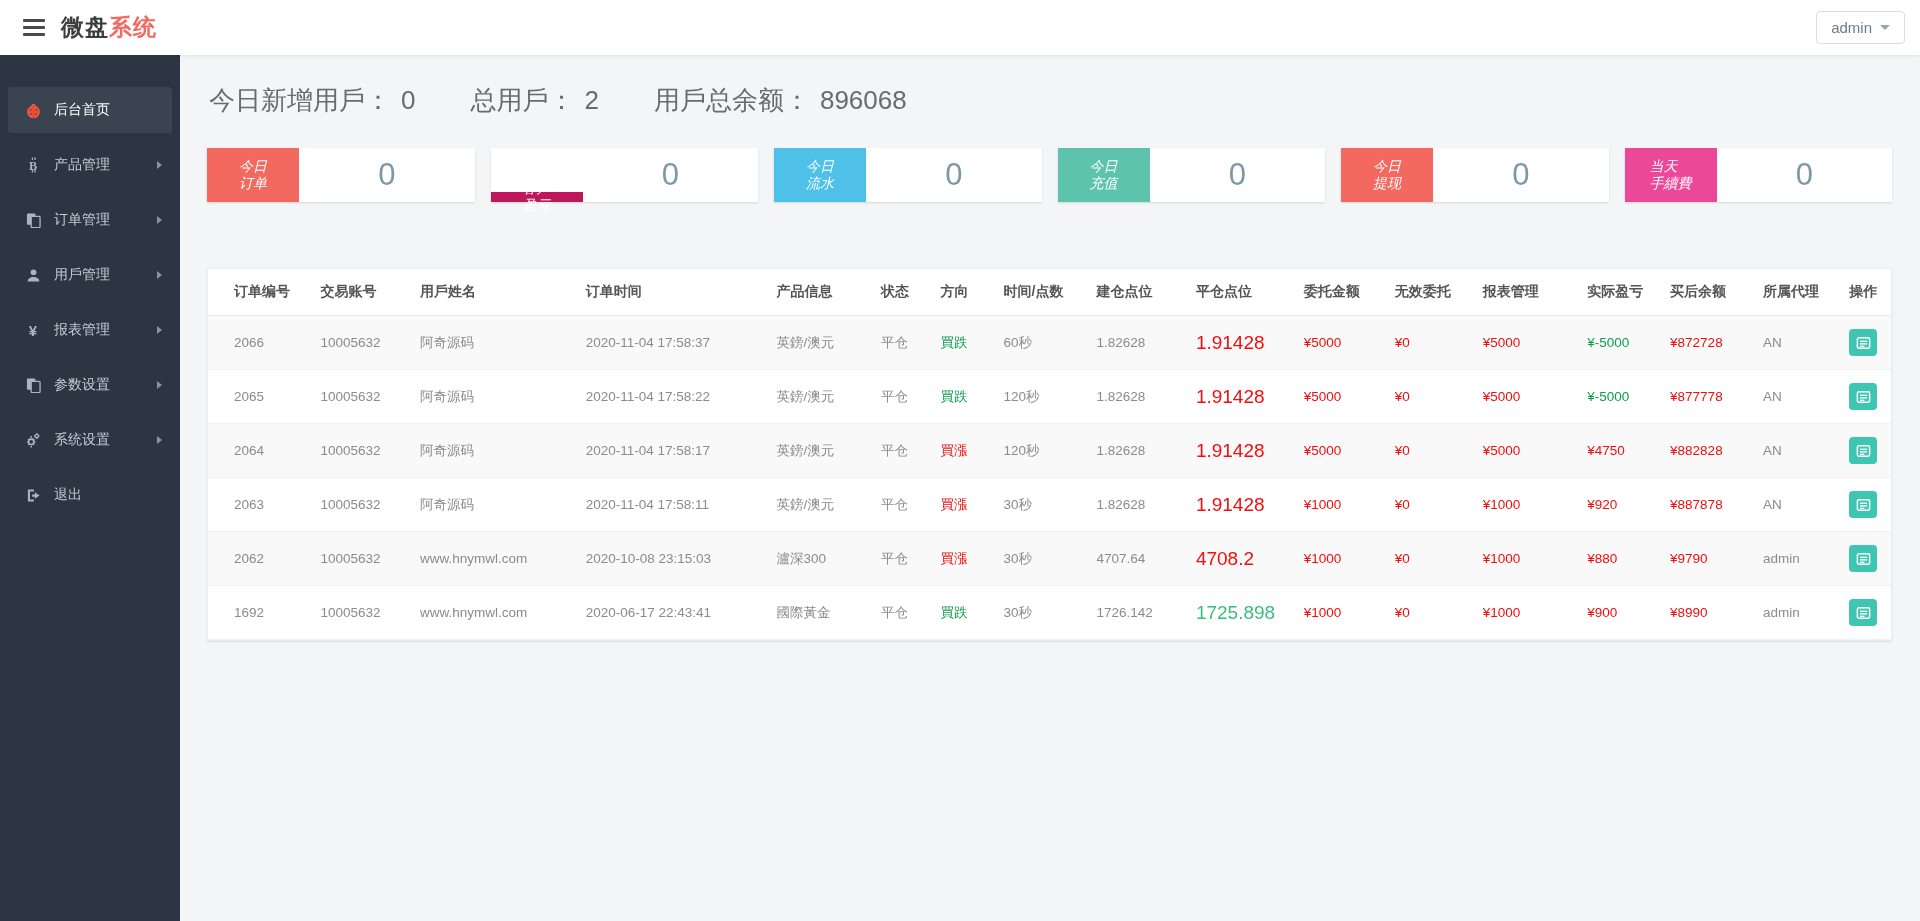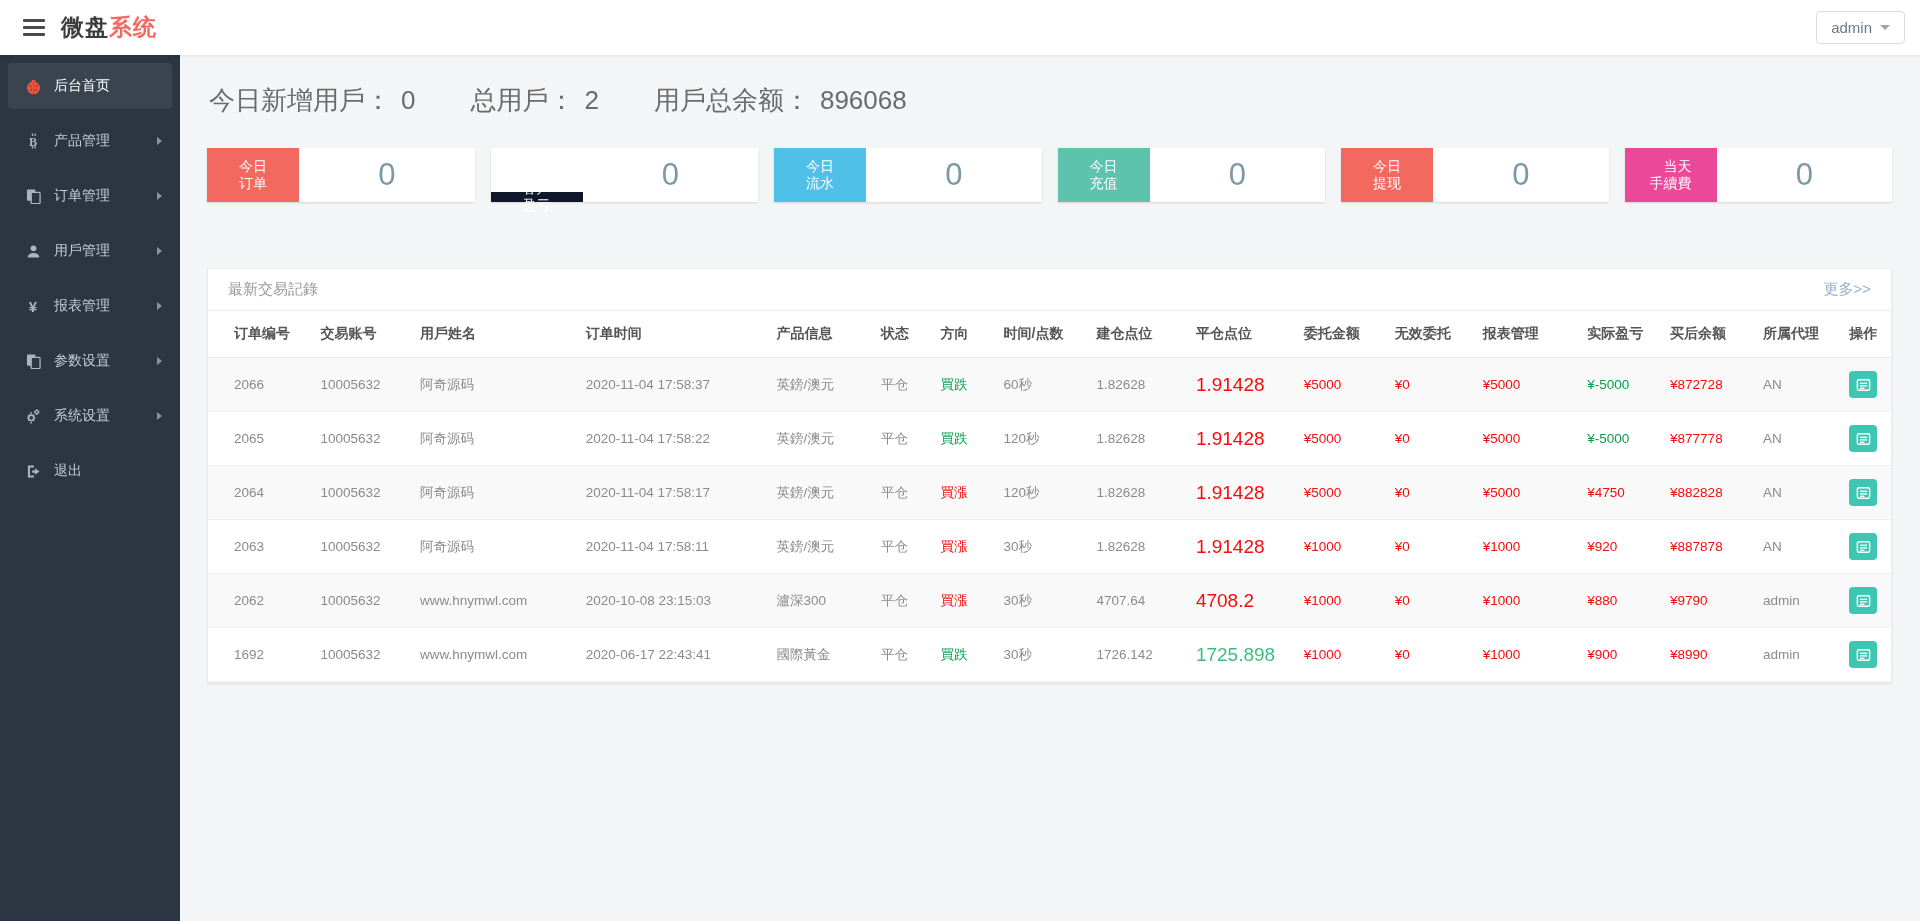--- a/index.html
+++ b/index.html
@@ -20,40 +20,40 @@
   .logo .la { color:var(--accent); }
   .topbar-right { margin-left:auto; }
   .user-btn {
     background:#fff; border:1px solid #dcdcdc; border-radius:4px;
     padding:7px 14px; font-size:15px; color:#6e7b8a; cursor:pointer;
     display:flex; align-items:center; gap:8px;
   }
   .caret-down { width:0; height:0; border-left:5px solid transparent; border-right:5px solid transparent; border-top:5px solid #9aa5ae; display:inline-block; }
   
   .app { display:flex; height:866px; }
-  .sidebar { width:180px; background:#2b3642; flex:none; padding-top:8px; }
+  .sidebar { width:180px; background:#2b3642; flex:none; padding-top:32px; }
   .side-item {
     height:46px; margin:0 8px 9px 8px; border-radius:3px; display:flex; align-items:center;
     padding:0 10px 0 14px; color:#c3ccd3; font-size:14px; cursor:pointer;
   }
   .side-item.active { background:#394450; color:#fff; }
   .side-icon { width:22px; display:inline-flex; justify-content:center; margin-right:10px; color:#a9b5bf; font-size:15px; flex:none; }
   .side-label { flex:1; }
   .chevron { width:0; height:0; border-top:4px solid transparent; border-bottom:4px solid transparent; border-left:5px solid #8795a1; }
   .main { flex:1; padding:28px 28px 0 27px; overflow:hidden; }
   
   .summary { display:flex; align-items:baseline; gap:55px; color:#6b6b6b; font-size:26px; padding-left:2px; }
   .stat-pair { display:flex; align-items:baseline;text-align:right; }
   .stat-num { margin-left:10px; }
   
   .cards { display:flex; gap:16px; margin-top:30px; }
   .stat-card { flex:1; height:54px; display:flex; background:#fff; box-shadow:0 1px 2px rgba(0,0,0,.12); }
   .card-label {
     width:92px; flex:none; color:#fff; font-size:14px; line-height:17px;
-    display:flex; align-items:center; justify-content:center; text-align:right; white-space:pre-line;
+    display:flex; align-items:center; justify-content:center; text-align:left; white-space:pre-line;font-style:italic;
   }
   .card-value {
     flex:1; display:flex; align-items:center; justify-content:center;
     font-size:31px; font-weight:300; color:#7c99a8;
   }
   
   .panel { background:#fff; margin-top:66px; box-shadow:0 1px 2px rgba(0,0,0,.1); border:1px solid #ededed; }
   .panel-head { display:flex; align-items:center; padding:11px 20px; border-bottom:1px solid #ececec; }
   .panel-title { color:#9b9b9b; font-size:15px; }
   .more-link { margin-left:auto; color:var(--blue_link); font-size:15px; text-decoration:none; cursor:pointer; }
@@ -231,21 +231,21 @@
 </div>
 
     <div class="cards" id="stat-cards">
   <div class="stat-card">
     <div class="card-label" style="background: rgb(244, 105, 95);">今日
 订单</div>
     <div class="card-value">0</div>
   </div>
 
   <div class="stat-card">
-    <div class="card-label" style="background: #0f172a; margin-top: 44px;">客户
+    <div class="card-label" style="background: #be185d; margin-top: 44px;">客户
 盈亏</div>
     <div class="card-value">0</div>
   </div>
 
   <div class="stat-card">
     <div class="card-label" style="background: rgb(79, 193, 233);">今日
 流水</div>
     <div class="card-value">0</div>
   </div>
 
@@ -262,24 +262,20 @@
   </div>
 
   <div class="stat-card">
     <div class="card-label" style="background: #ec4899;">当天
 手續費</div>
     <div class="card-value">0</div>
   </div>
 </div>
 
     <section class="panel">
-      <div class="panel-head">
-        <span class="panel-title">最新交易記錄</span>
-        <a class="more-link">更多&gt;&gt;</a>
-      </div>
       <table>
         <thead>
           <tr id="table-header-row">
               <th class="w0">订单编号</th>
               <th class="w1">交易账号</th>
               <th class="w2">用戶姓名</th>
               <th class="w3">订单时间</th>
               <th class="w4">产品信息</th>
               <th class="w5">状态</th>
               <th class="w6">方向</th>

